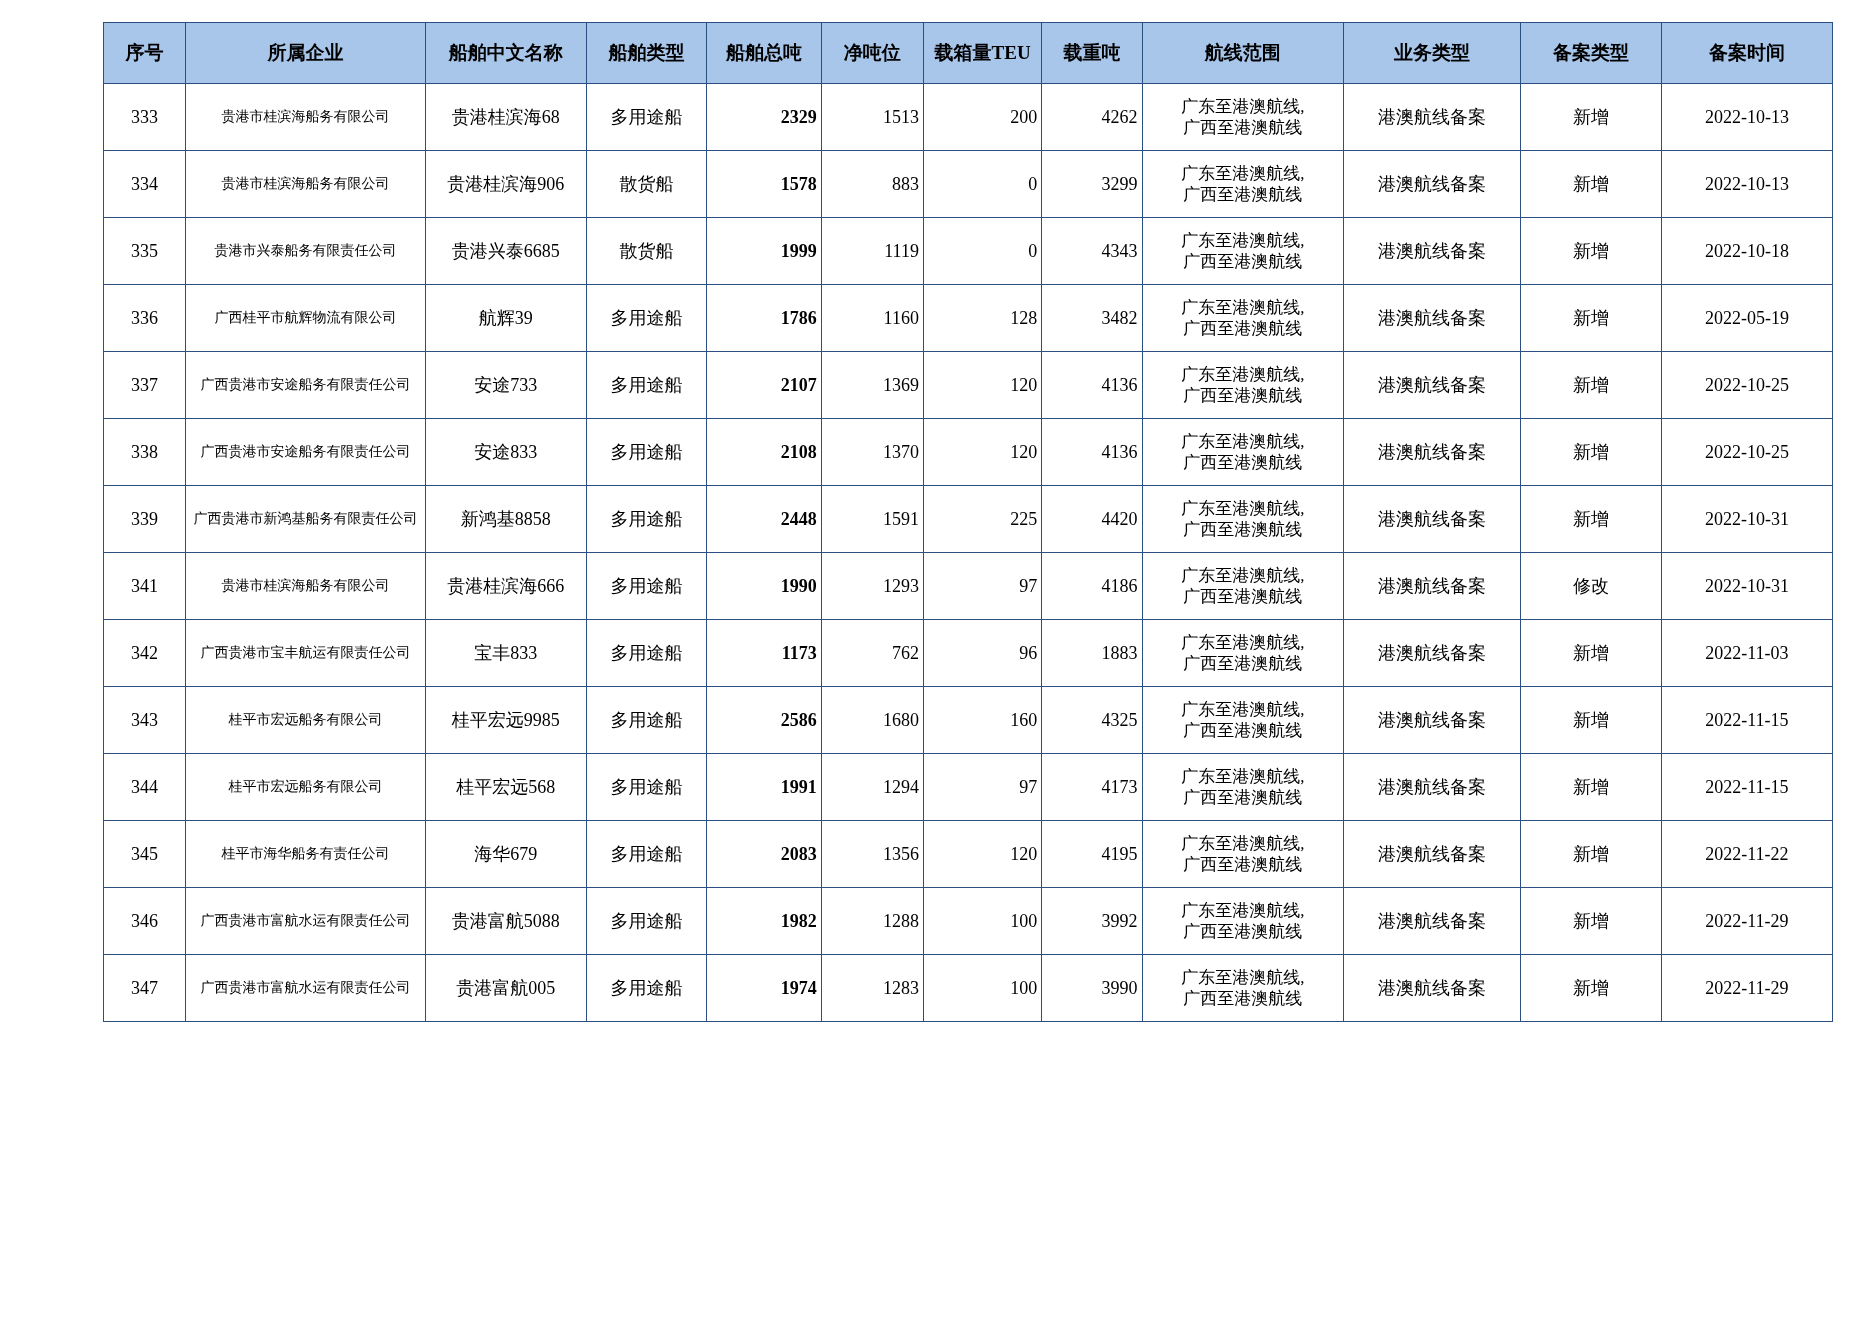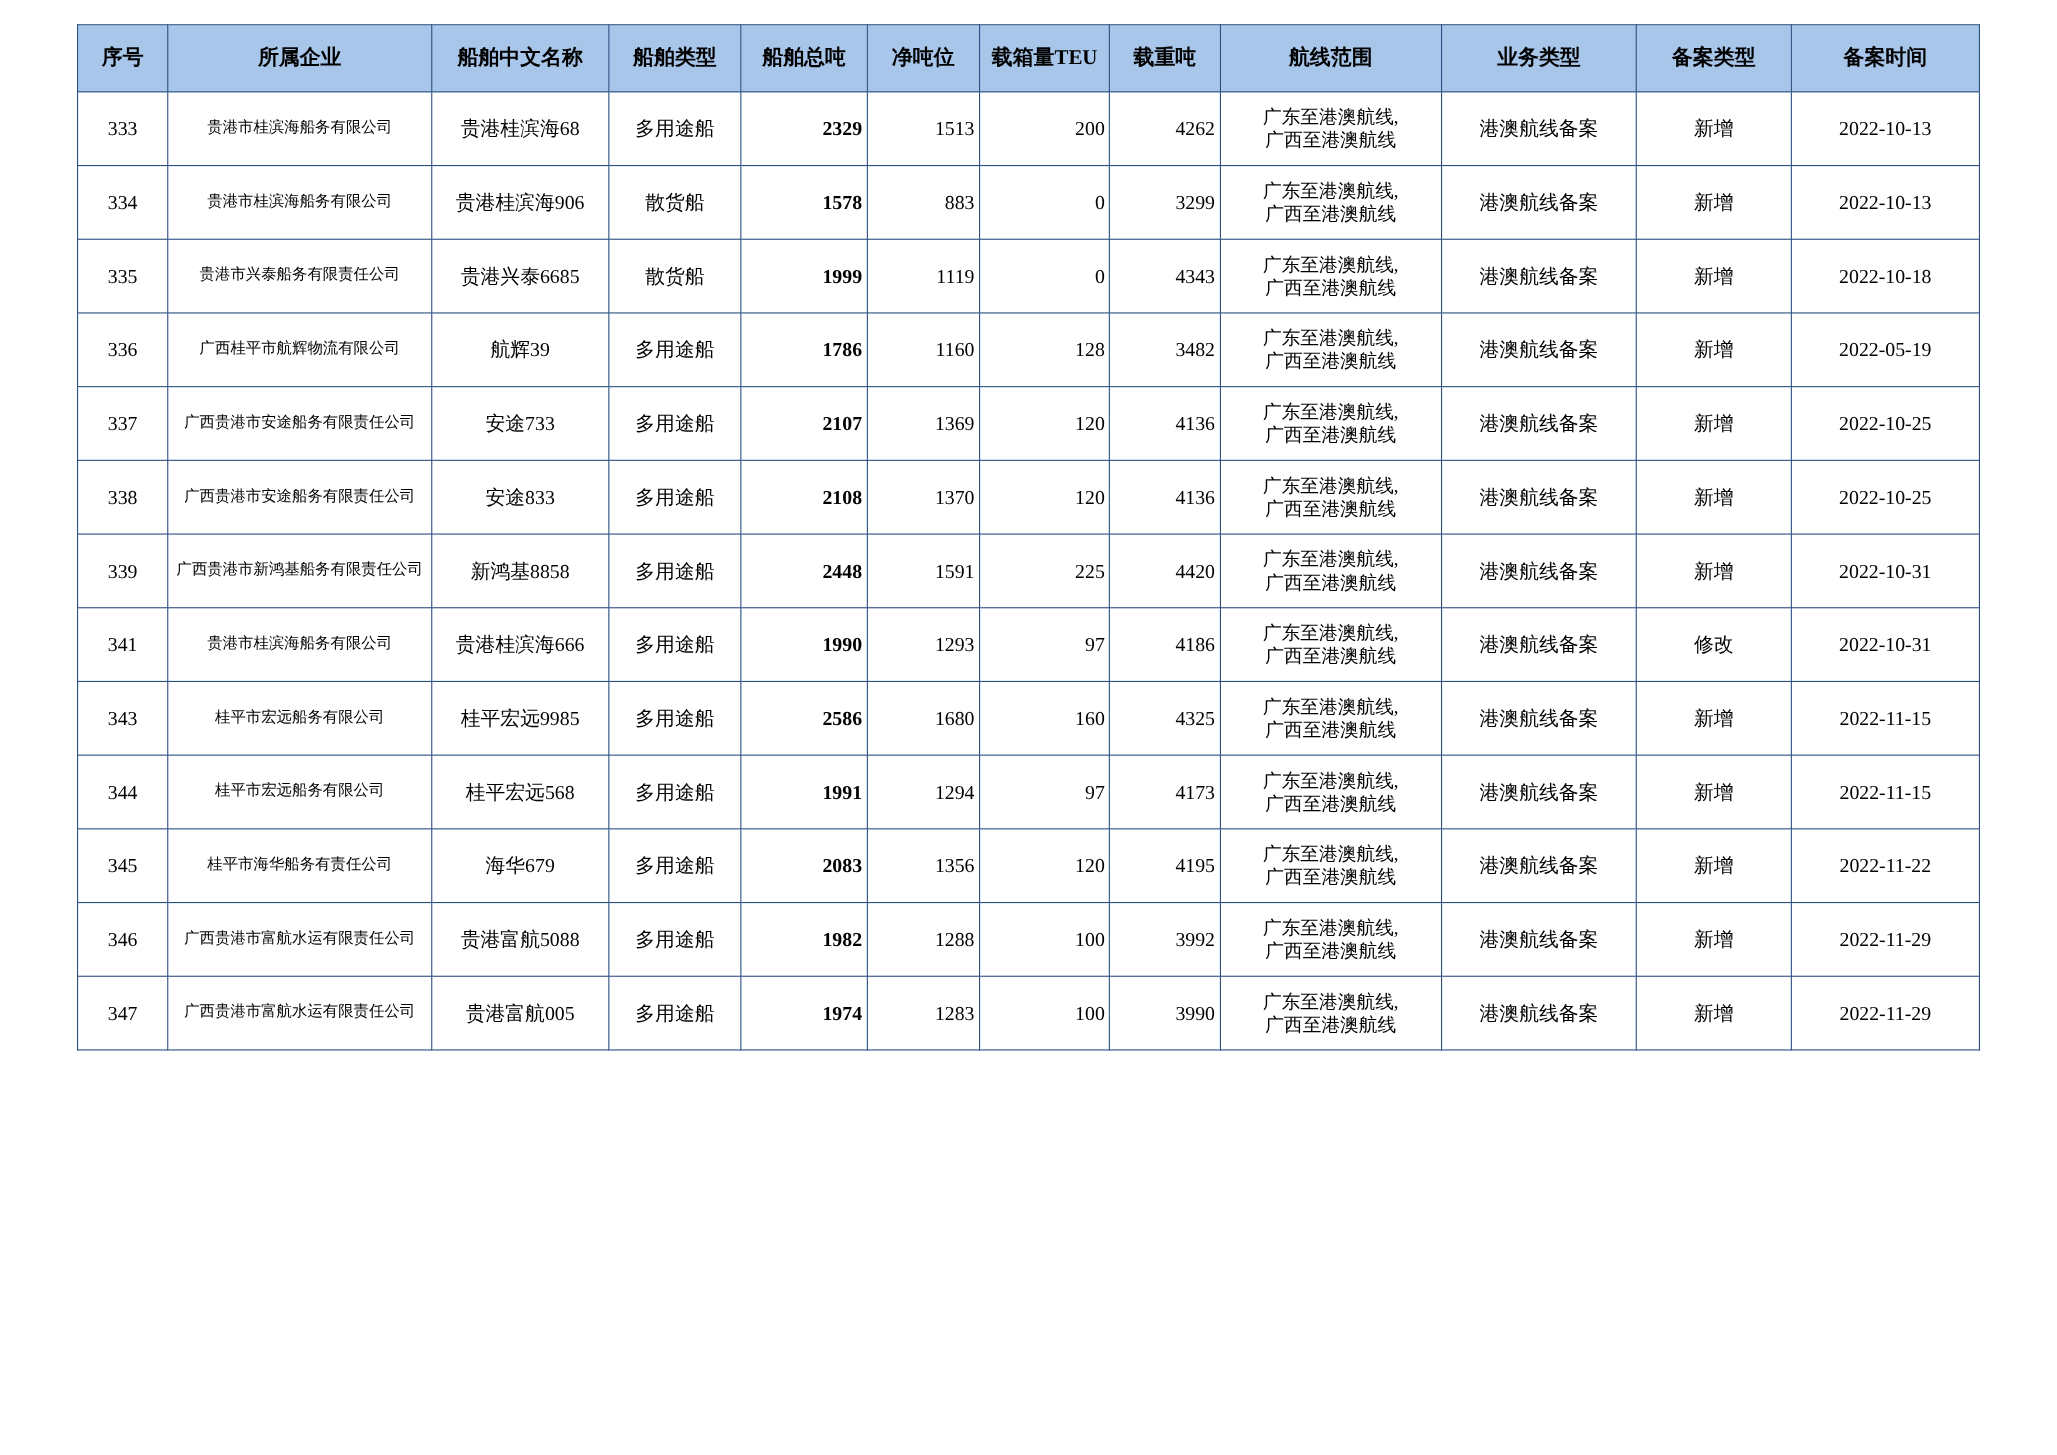--- a/index.html
+++ b/index.html
@@ -12,21 +12,21 @@
     height: 1323px;
     font-family: "Liberation Serif", "DejaVu Serif", serif;
     color: #000000;
     overflow: hidden;
   }
   .page {
     position: relative;
     width: 1564px;
     height: 1323px;
     box-sizing: border-box;
-    padding: 22px 70px 0 70px;
+    padding: 22px 70px 0 103px;
     border-radius: 21px;
   }
   table.reg-table {
     border-collapse: collapse;
     table-layout: fixed;
     width: 1730px;
     font-size: 18px;
   }
   table.reg-table th,
   table.reg-table td {
@@ -231,20 +231,37 @@
         <td class="c-dwt">4186</td>
         <td class="c-route">
           <span class="route-l1">广东至港澳航线,</span>
           <span class="route-l2">广西至港澳航线</span>
         </td>
         <td class="c-biz">港澳航线备案</td>
         <td class="c-rectype">修改</td>
         <td class="c-recdate">2022-10-31</td>
       </tr>
       <tr>
+        <td class="c-idx">342</td>
+        <td class="c-company">广西贵港市宝丰航运有限责任公司</td>
+        <td class="c-shipname">宝丰833</td>
+        <td class="c-shiptype">多用途船</td>
+        <td class="c-gross">1173</td>
+        <td class="c-net">762</td>
+        <td class="c-teu">96</td>
+        <td class="c-dwt">1883</td>
+        <td class="c-route">
+          <span class="route-l1">广东至港澳航线,</span>
+          <span class="route-l2">广西至港澳航线</span>
+        </td>
+        <td class="c-biz">港澳航线备案</td>
+        <td class="c-rectype">新增</td>
+        <td class="c-recdate">2022-11-03</td>
+      </tr>
+      <tr>
         <td class="c-idx">343</td>
         <td class="c-company">桂平市宏远船务有限公司</td>
         <td class="c-shipname">桂平宏远9985</td>
         <td class="c-shiptype">多用途船</td>
         <td class="c-gross">2586</td>
         <td class="c-net">1680</td>
         <td class="c-teu">160</td>
         <td class="c-dwt">4325</td>
         <td class="c-route">
           <span class="route-l1">广东至港澳航线,</span>

